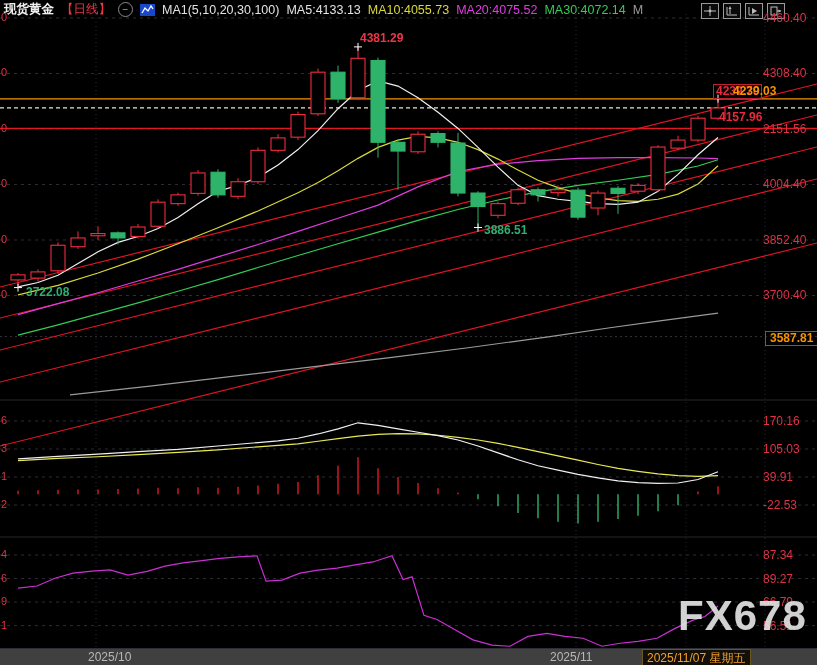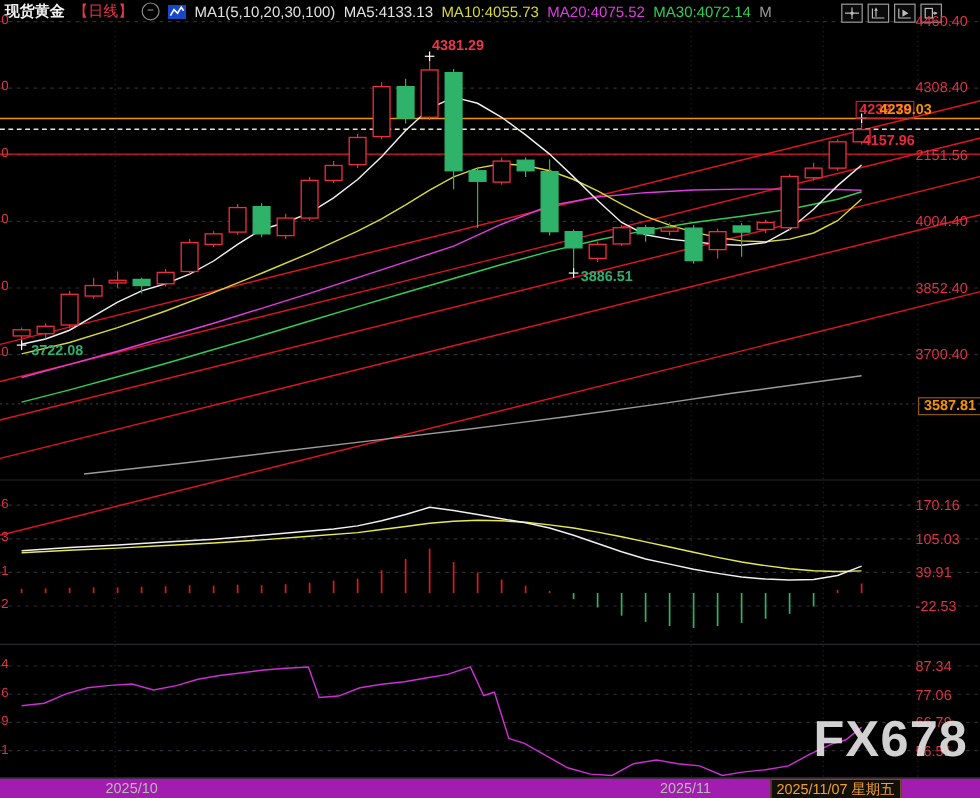--- a/index.html
+++ b/index.html
@@ -16,21 +16,21 @@
          pointer-events:auto;}
   .t-cico{display:inline-flex;pointer-events:auto;}
   .c-w{color:#e2e2e2;} .c-y{color:#d8d838;} .c-m{color:#e03ce0;} .c-g{color:#33cc55;} .c-gray{color:#9a9a9a;}
   .toolicons{position:absolute;left:701px;top:3px;display:flex;gap:4px;}
   .ticon{width:16px;height:14px;border:1px solid #9a9a9a;display:flex;align-items:center;
          justify-content:center;pointer-events:auto;background:#0a0a0a;}
   .paneheader{position:absolute;font-size:12.5px;white-space:nowrap;}
   .axlbl{position:absolute;font-size:12px;color:#de3246;white-space:nowrap;}
   .clip-lbl{position:absolute;font-size:11px;color:#de3246;}
   .ann{position:absolute;font-size:12px;font-weight:bold;white-space:nowrap;line-height:13px;}
-  .datebar{position:absolute;left:0;top:648px;width:817px;height:17px;background:#a21caf;
+  .datebar{position:absolute;left:0;top:648px;width:817px;height:17px;background:#404040;
            border-top:1px solid #2e2e36;font-size:12px;color:#b9b9b9;}
   .d-oct{position:absolute;left:88px;top:1px;}
   .d-nov{position:absolute;left:550px;top:1px;}
   .d-fri{position:absolute;left:642px;top:0px;color:#f0a030;border:1px solid #6b5520;
          padding:0 4px;background:#13100a;}
   .watermark{position:absolute;left:678px;top:592px;font-size:42px;font-weight:bold;
              color:#e3e3e3;opacity:.92;letter-spacing:1px;}
 </style>
 </head>
 <body>
@@ -270,21 +270,21 @@
         <div class="axlbl" style="left: 763px; top: 413.993px;">170.16</div>
         <div class="clip-lbl" style="left: 1px; top: 413.993px;">6</div>
         <div class="axlbl" style="left: 763px; top: 441.998px;">105.03</div>
         <div class="clip-lbl" style="left: 1px; top: 441.998px;">3</div>
         <div class="axlbl" style="left: 763px; top: 470px;">39.91</div>
         <div class="clip-lbl" style="left: 1px; top: 470px;">1</div>
         <div class="axlbl" style="left: 763px; top: 498.006px;">-22.53</div>
         <div class="clip-lbl" style="left: 1px; top: 498.006px;">2</div>
         <div class="axlbl" style="left: 763px; top: 548px;">87.34</div>
         <div class="clip-lbl" style="left: 1px; top: 548px;">4</div>
-        <div class="axlbl" style="left: 763px; top: 571.541px;">77.06</div>
+        <div class="axlbl" style="left: 763px; top: 571.541px;">89.27</div>
         <div class="clip-lbl" style="left: 1px; top: 571.541px;">6</div>
         <div class="axlbl" style="left: 763px; top: 595.059px;">66.79</div>
         <div class="clip-lbl" style="left: 1px; top: 595.059px;">9</div>
         <div class="axlbl" style="left: 763px; top: 618.601px;">56.51</div>
         <div class="clip-lbl" style="left: 1px; top: 618.601px;">1</div>
       </div>
 
     <div class="watermark">FX678</div>
 
     <div class="datebar">

